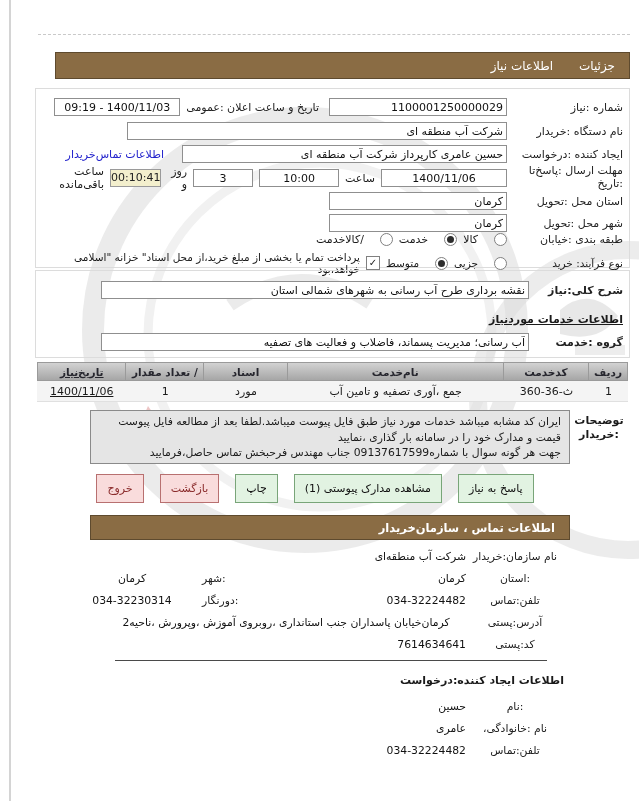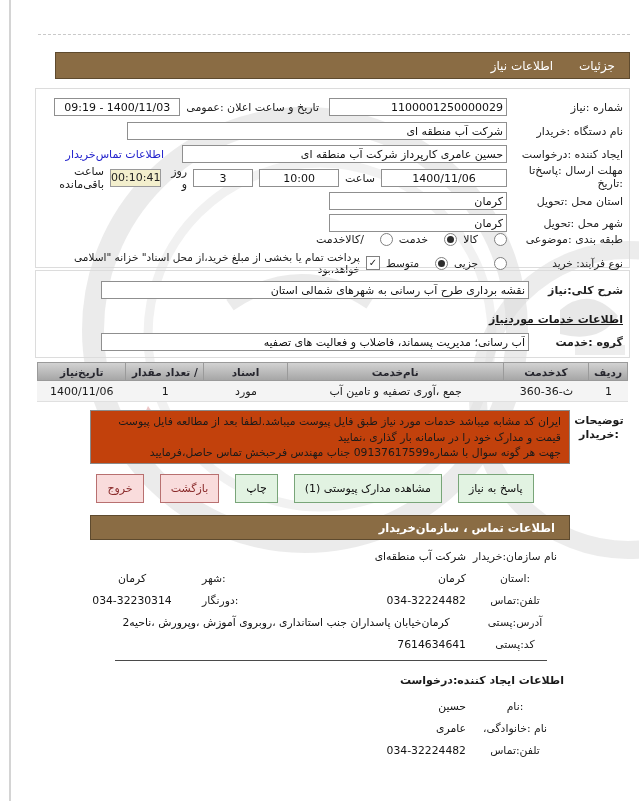--- a/index.html
+++ b/index.html
@@ -65,28 +65,28 @@
     background:linear-gradient(#d2d2d2,#a6a6a6);
     border:1px solid #9a9a9a;border-left:none;
     font-weight:bold;color:#26262e;text-align:center;
     height:19px;line-height:19px;font-size:10.5px;box-sizing:border-box;
   }
   .th:last-child{border-left:1px solid #9a9a9a;}
   .td{
     background:#f4f4f4;border-bottom:1px solid #e0e0e0;
     text-align:center;height:21px;line-height:21px;box-sizing:border-box;
   }
-  .c1{width:40px;} .c2{width:88px;} .c3{width:222px;} .c4{width:86px;} .c5{width:80px;} .c6{width:92px;}
+  .c1{width:40px;} .c2{width:88px;} .c3{width:222px;} .c4{width:86px;} .c5{width:80px;} .c6{width:92px;text-decoration:underline;}
   .ltr{direction:ltr;}
 
   
   .notes-label{right:10px;top:414px;width:60px;text-align:center;font-weight:bold;line-height:1.25;}
   .notes-box{
     left:90px;top:410px;width:480px;height:54px;
-    border:1px solid #8a8a8a;background:#c2410c;box-sizing:border-box;
+    border:1px solid #8a8a8a;background:#e5e5e5;box-sizing:border-box;
     padding:3px 8px;text-align:right;line-height:1.45;font-size:10.8px;
   }
 
   
   .btnrow{left:35px;top:474px;width:560px;display:flex;direction:rtl;justify-content:center;gap:16px;}
   .btn{
     font-family:"DejaVu Sans", sans-serif;font-size:11px;color:#111;
     padding:7px 10px;cursor:pointer;
   }
   .btn.green{background:#e2f3e2;border:1px solid #79a579;}
@@ -164,21 +164,21 @@
     <span class="lbl">استان محل :تحویل</span>
     <input class="inp w170" readonly="" value="کرمان" style="">
   </div>
 
   <div class="row" style="top:125px;">
     <span class="lbl">شهر محل :تحویل</span>
     <input class="inp w170" readonly="" value="کرمان" style="">
   </div>
 
   <div class="row" style="top:144px;">
-    <span class="lbl">طبقه بندی :موضوعی</span>
+    <span class="lbl">طبقه بندی :خیابان</span>
     <span class="ropt">
       <span class="radio"></span>
       <span>کالا</span>
     </span>
     <span class="ropt">
       <span class="radio checked"></span>
       <span>خدمت</span>
     </span>
     <span class="ropt">
       <span class="radio"></span>

